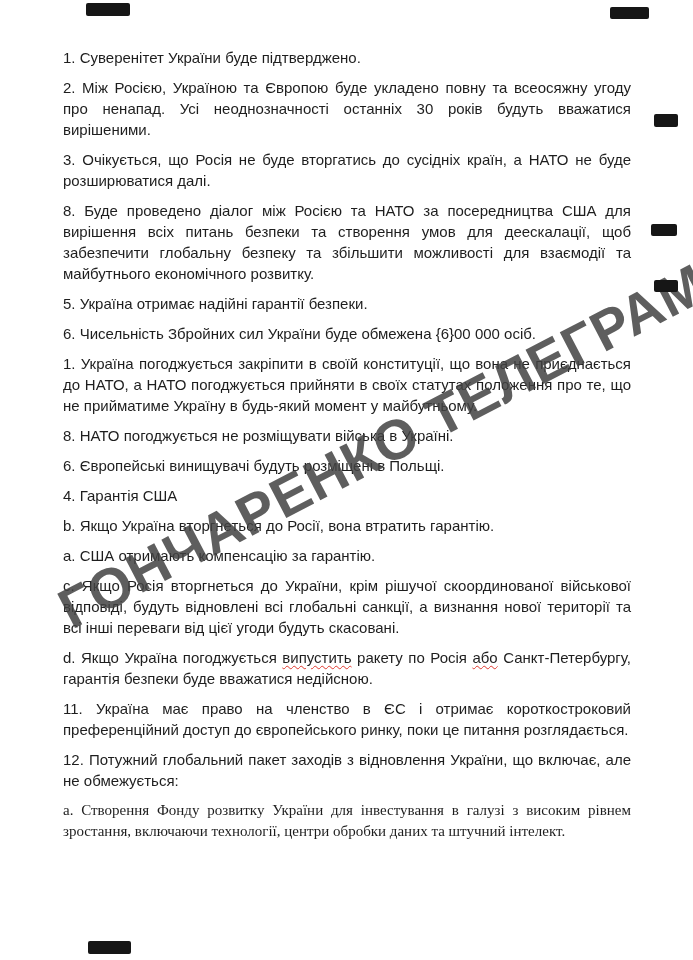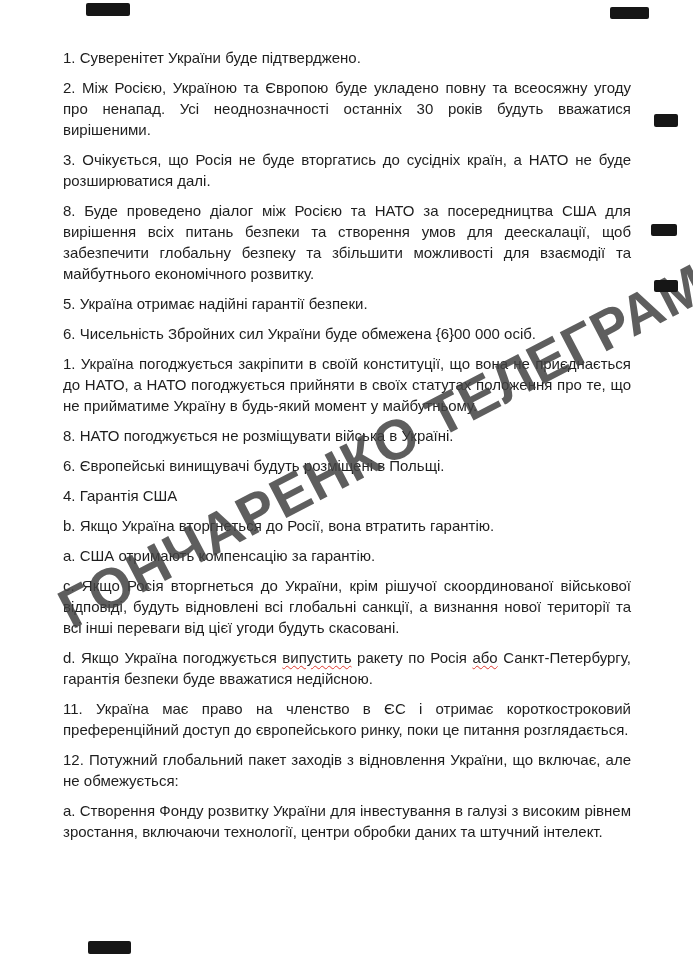--- a/index.html
+++ b/index.html
@@ -29,20 +29,21 @@
     color: #1e1e1e;
     font-size: 15px;
     line-height: 21px;
   }
   .doc p {
     margin: 0 0 9px 0;
     text-align: justify;
   }
   .doc p:last-child {
     margin-bottom: 0;
+    font-family: Liberation Serif, serif;
   }
   .misspell {
     text-decoration-line: underline;
     text-decoration-style: wavy;
     text-decoration-color: #e0392f;
     text-decoration-thickness: 1px;
     text-underline-offset: 2px;
   }
   .watermark {
     position: absolute;

